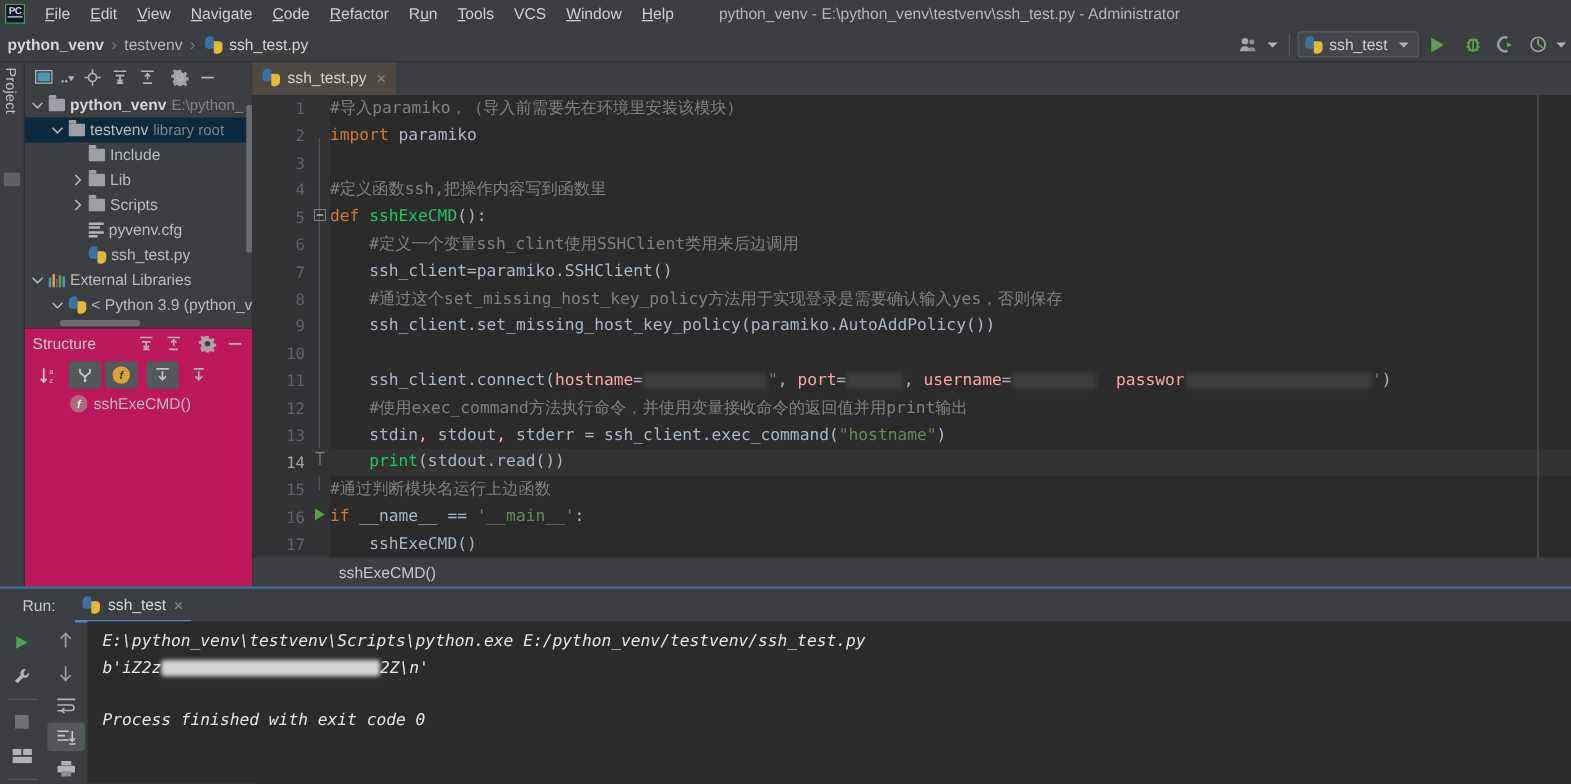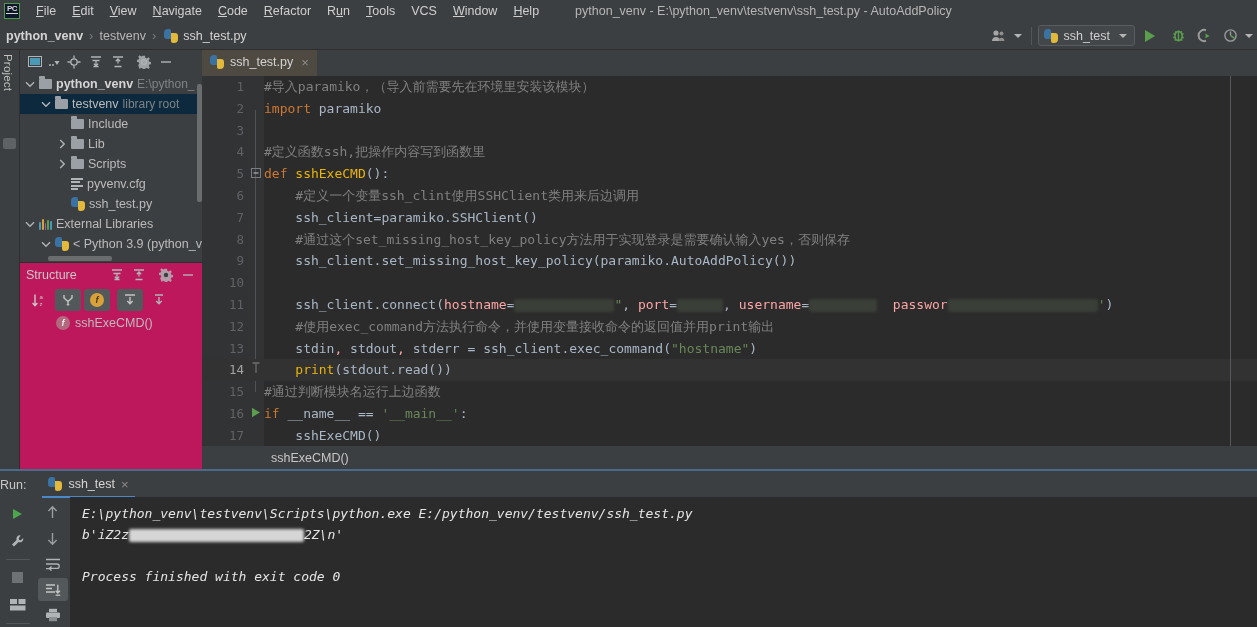--- a/index.html
+++ b/index.html
@@ -197,21 +197,21 @@
     color: #606366; font-family: "DejaVu Sans Mono", monospace; font-size: 12.5px;
   }
   .cl .gmark { position: absolute; left: 48px; width: 12px; text-align: center; }
   .cl .src { position: absolute; left: 62px; }
   .cl.cur { background: #323232; }
   .cl.cur .ln { color: #a4a3a3; }
 
   .kw   { color: #cc7832; }
   .str  { color: #6a8759; }
   .com  { color: #808080; }
-  .fn   { color: #eab308; }
+  .fn   { color: #22c55e; }
   .kwarg{ color: #fca5a5; }
   .txt  { color: #a9b7c6; }
 
   .redact { display: inline-block; background: #3a3f38; border-radius: 2px;
             vertical-align: middle; filter: blur(1.5px); }
 
   .margin-line {
     position: absolute; top: 0; bottom: 0; left: 1028px; width: 1px;
     background: #555759;
   }
@@ -224,21 +224,21 @@
     position: absolute; left: 202px; top: 446px; width: 1055px; height: 23px;
     background: #3c3f41; display: flex; align-items: center;
   }
   .breadcrumbbar .bc { margin-left: 69px; font-size: 12.5px; color: #c7c7c7; }
 
   
   .runpanel {
     position: absolute; top: 469px; left: 0; width: 1257px; height: 158px;
     background: #3c3f41; border-top: 2px solid #4a6a8a;
   }
-  .run-tabbar { height: 28px; display: flex; align-items: center; }
+  .run-tabbar { height: 28px; display: flex; align-items: center; padding-left: 18px; }
   .run-label { font-size: 12.5px; color: #c8c8c8; margin-right: 16px; }
   .run-tab {
     display: flex; align-items: center; gap: 6px; height: 26px;
     padding: 0 6px; font-size: 12.5px; color: #d6d6d6;
     border-bottom: 2px solid #4a88c7;
   }
   .run-tab .x { color: #8c8c8c; font-size: 13px; }
 
   .run-tools {
     position: absolute; top: 26px; left: 0; width: 70px; bottom: 0;
@@ -275,21 +275,21 @@
         <div class="menu-item"><u>V</u>iew</div>
         <div class="menu-item"><u>N</u>avigate</div>
         <div class="menu-item"><u>C</u>ode</div>
         <div class="menu-item"><u>R</u>efactor</div>
         <div class="menu-item">R<u>u</u>n</div>
         <div class="menu-item"><u>T</u>ools</div>
         <div class="menu-item">VCS</div>
         <div class="menu-item"><u>W</u>indow</div>
         <div class="menu-item"><u>H</u>elp</div>
       </div>
-    <div class="title-text">python_venv - E:\python_venv\testvenv\ssh_test.py - AutoAddPolicy</div>
+    <div class="title-text">python_venv - E:\python_venv\testvenv\ssh_test.py - Administrator</div>
   </div>
 
   <div class="navbar">
     <div class="crumb">
       <span class="crumb-first">python_venv</span>
       <span class="crumb-sep">›</span>
       <span class="crumb-mid">testvenv</span>
       <span class="crumb-sep">›</span>
       <span class="pyicon" style="margin:0 5px 0 2px;">
           <i class="b"></i>

